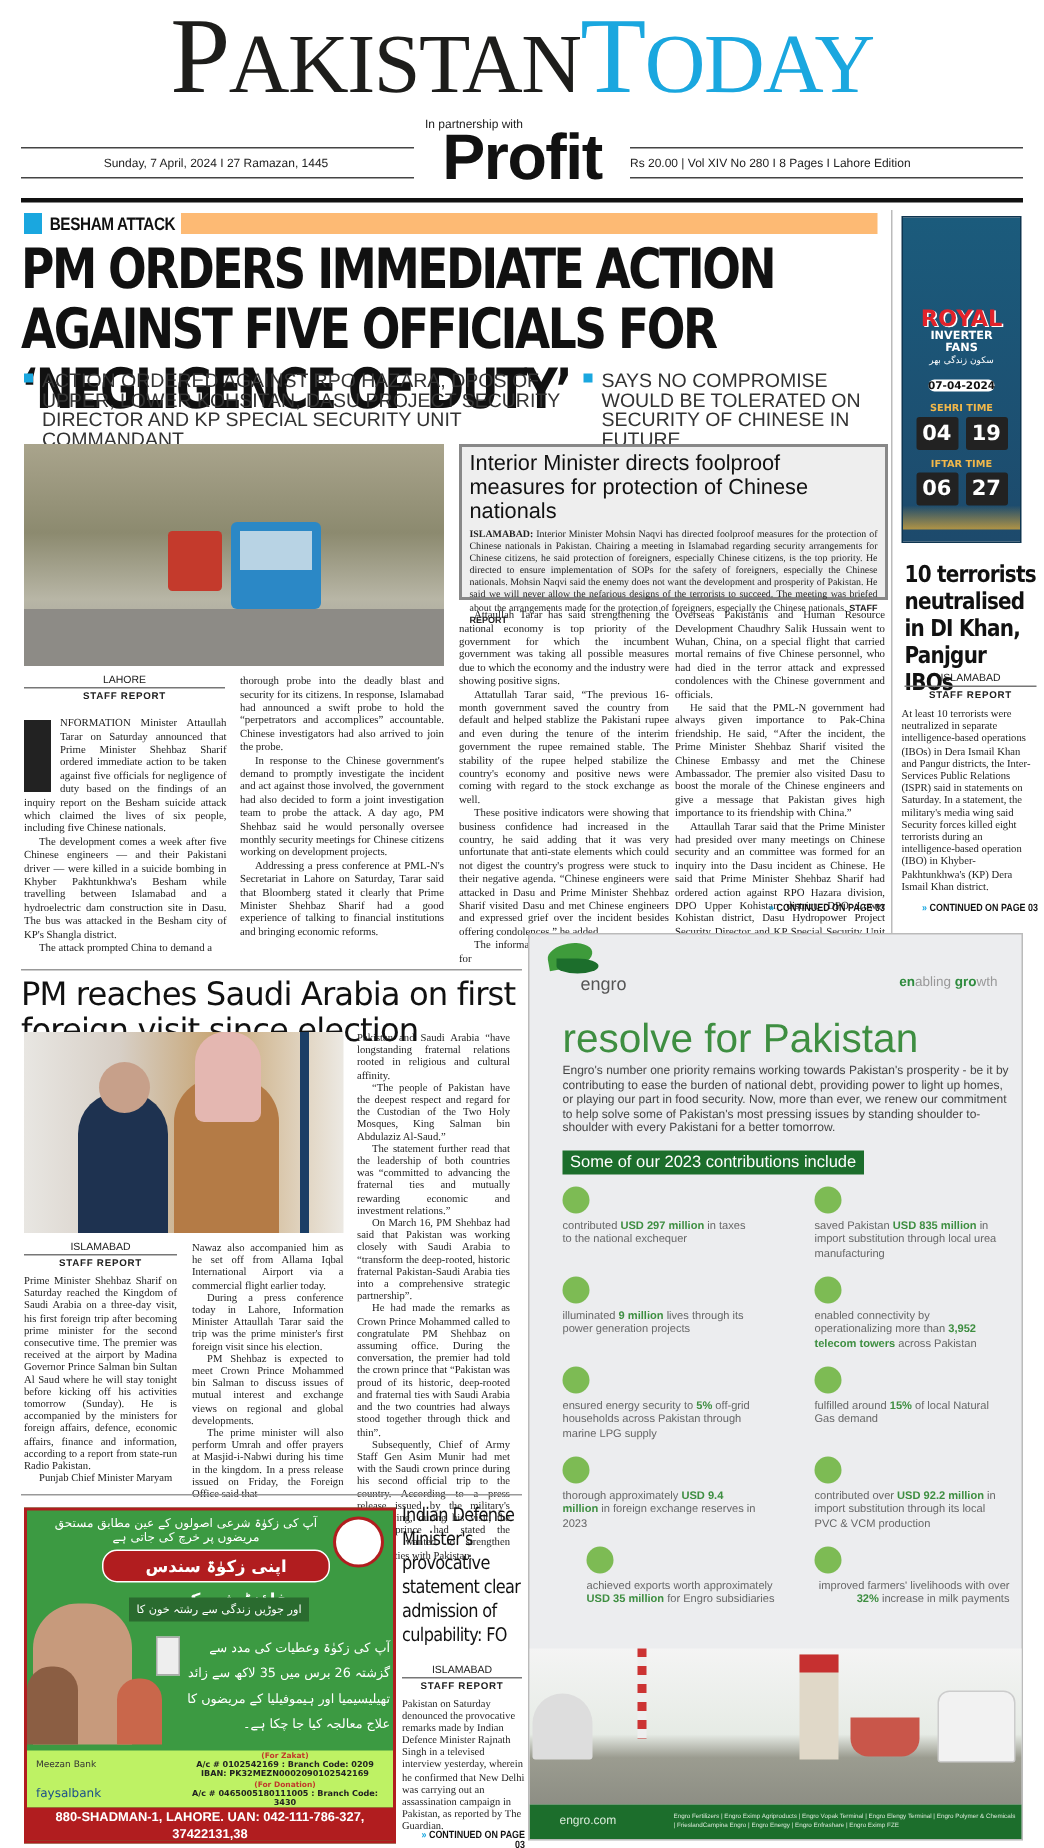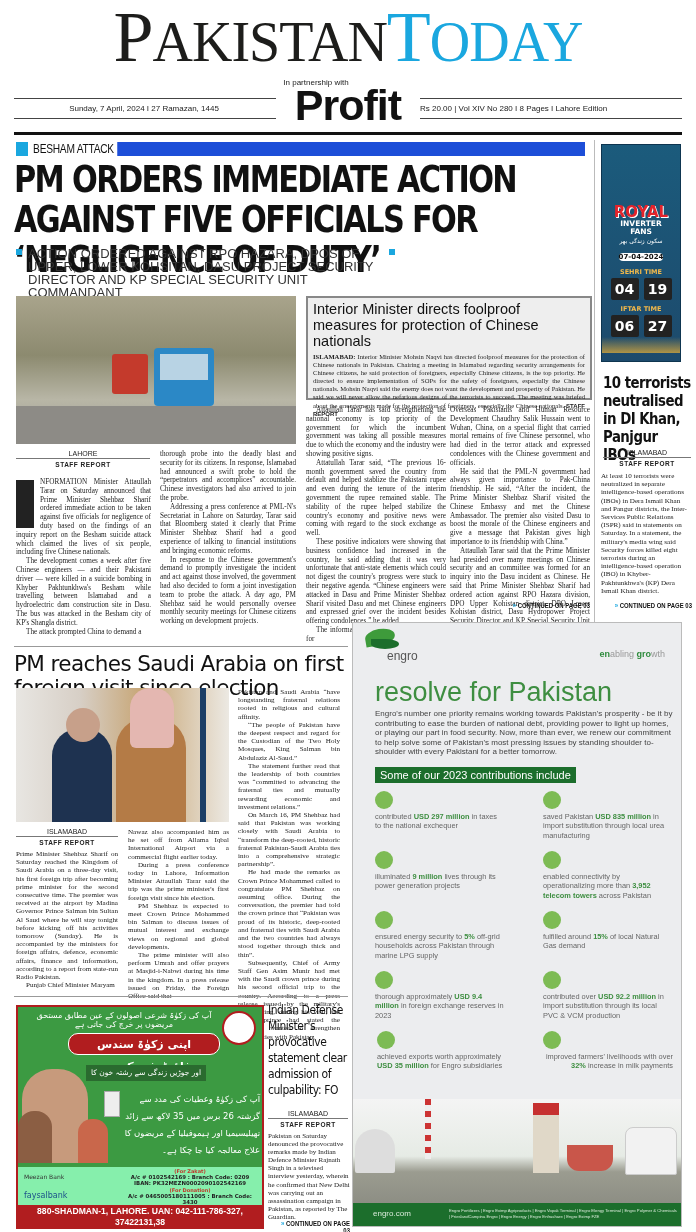--- a/index.html
+++ b/index.html
@@ -12,21 +12,21 @@
 .partner{left:0;top:78px;width:632px;text-align:center;font-family:"Liberation Sans",sans-serif;font-size:8px;color:#222}
 .profit{left:0;top:88px;width:696px;text-align:center;font-family:"Liberation Sans",sans-serif;font-weight:bold;font-size:43px;letter-spacing:-1px;color:#111;line-height:34px}
 .dateline{left:14px;top:104px;font-family:"Liberation Sans",sans-serif;font-size:8px;color:#222;width:260px;text-align:center}
 .priceline{left:420px;top:104px;font-family:"Liberation Sans",sans-serif;font-size:8px;color:#222;width:262px;text-align:left}
 .hr1{left:14px;top:98px;width:262px;border-top:1px solid #444}
 .hr2{left:420px;top:98px;width:262px;border-top:1px solid #444}
 .hr3{left:14px;top:118px;width:262px;border-top:1px solid #444}
 .hr4{left:420px;top:118px;width:262px;border-top:1px solid #444}
 .thick{left:14px;top:132px;width:668px;border-top:3px solid #111}
 
-.kicker{left:16px;top:142px;width:569px;height:14px;background:#1d4ed8;font-family:"Liberation Sans",sans-serif;font-weight:normal;font-size:12px;line-height:14px;color:#111}
+.kicker{left:16px;top:142px;width:569px;height:14px;background:#fdba74;font-family:"Liberation Sans",sans-serif;font-weight:bold;font-size:12px;line-height:14px;color:#111}
 .kicker .sq{display:inline-block;width:12px;height:14px;background:#1aa7df;vertical-align:top}
 .kicker .lab{display:inline-block;background:#fff;padding:0 4px 0 6px;height:14px;letter-spacing:-0.3px;transform:scaleX(0.85);transform-origin:left}
 .headline{left:14px;top:160px;width:580px;font-family:"DejaVu Sans",sans-serif;font-weight:bold;font-size:37px;line-height:40px;letter-spacing:-2px;color:#111;transform:scaleX(0.82);transform-origin:left;width:710px}
 .decks{left:16px;top:247px;width:580px;font-family:"Liberation Sans",sans-serif;font-size:13px;line-height:13px;color:#333}
 .deck{position:absolute;padding-left:12px}
 .deck .b{position:absolute;left:0;top:2px;width:6px;height:6px;background:#1aa7df}
 .vdiv{left:594px;top:140px;width:1px;height:500px;background:#bbb}
 
 .photo1{left:16px;top:296px;width:280px;height:148px;background:linear-gradient(180deg,#a9a48c 0%,#8c8a6f 40%,#b8b6a6 70%,#9c9a94 100%);overflow:hidden}
 .bus{position:absolute;left:138px;top:52px;width:60px;height:58px;background:#2b88c6;border-radius:4px}
@@ -79,21 +79,21 @@
 .sundas{left:16px;top:1005px;width:248px;height:224px;border:2px solid #b11d1f;background:#3c9a42;overflow:hidden;font-family:"DejaVu Sans",sans-serif}
 .sundas .u1{position:absolute;left:8px;top:4px;width:196px;text-align:center;color:#fff;font-size:8px}
 .sundas .logo2{position:absolute;right:6px;top:4px;width:34px;height:34px;border-radius:50%;background:#fff;border:2px solid #b11d1f}
 .sundas .pill{position:absolute;left:50px;top:26px;width:152px;height:22px;background:#b11d1f;border-radius:10px;color:#fff;text-align:center;font-size:11px;line-height:22px;font-weight:bold;border:1px solid #fff}
 .sundas .u3{position:absolute;left:68px;top:58px;width:120px;height:16px;background:#2a6b2f;color:#fff;font-size:7.5px;text-align:center;line-height:16px}
 .sundas .u4{position:absolute;left:104px;top:84px;width:138px;color:#fff;font-size:8.5px;line-height:17px;text-align:right}
 .sundas .old{position:absolute;left:4px;top:62px;width:66px;height:94px;background:#c79a7c;border-radius:30px 30px 0 0}
 .sundas .kid1{position:absolute;left:0;top:104px;width:34px;height:52px;background:#8b5e43;border-radius:16px 16px 0 0}
 .sundas .kid2{position:absolute;left:60px;top:112px;width:30px;height:44px;background:#c9674b;border-radius:14px 14px 0 0}
 .sundas .bag{position:absolute;left:86px;top:84px;width:16px;height:26px;background:#eee;border:1px solid #aaa}
-.sundas .bank{position:absolute;left:0;top:160px;width:244px;height:38px;background:#86efac}
+.sundas .bank{position:absolute;left:0;top:160px;width:244px;height:38px;background:#bef264}
 .sundas .bankn{position:absolute;left:6px;font-size:6px;color:#333}
 .sundas .acct{position:absolute;left:102px;width:140px;text-align:center;font-size:5.4px;line-height:6.2px;color:#222;font-weight:bold}
 .sundas .acct .t{color:#c0392b;font-size:5px}
 .sundas .foot{position:absolute;left:0;top:198px;width:244px;height:24px;background:#b11d1f;color:#fff;text-align:center;font-family:"Liberation Sans",sans-serif;font-size:8.6px;line-height:11px;font-weight:bold;padding-top:1px}
 
 .ihead{left:268px;top:1002px;width:84px;font-family:"DejaVu Sans",sans-serif;font-size:12.5px;line-height:16px;color:#111;letter-spacing:-0.5px;transform:scaleX(0.86);transform-origin:left;width:100px}
 .iby{left:268px;top:1110px;width:80px}
 .ibody{left:268px;top:1132px;width:82px}
 .ibody .body{font-size:7px;line-height:8.1px;text-align:left}
 
@@ -135,21 +135,21 @@
 <div class="abs hr3"></div>
 <div class="abs hr4"></div>
 <div class="abs thick"></div>
 
 <div class="abs kicker">
   <span class="sq"></span><span class="lab">BESHAM ATTACK</span>
 </div>
 <div class="abs headline">PM ORDERS IMMEDIATE ACTION AGAINST FIVE OFFICIALS FOR ‘NEGLIGENCE OF DUTY’</div>
 <div class="abs decks">
   <div class="deck" style="left:0;top:0;width:370px"><span class="b"></span><span>ACTION ORDERED AGAINST RPO HAZARA, DPOS OF UPPER, LOWER KOHSITAN, DASU PROJECT SECURITY DIRECTOR AND KP SPECIAL SECURITY UNIT COMMANDANT</span></div>
-  <div class="deck" style="left:373px;top:0;width:200px"><span class="b"></span></div>
+  <div class="deck" style="left:373px;top:0;width:200px"><span class="b"></span><span>SAYS NO COMPROMISE WOULD BE TOLERATED ON SECURITY OF CHINESE IN FUTURE</span></div>
 </div>
 <div class="abs vdiv"></div>
 
 <div class="abs photo1">
   <div class="road"></div>
   <div class="fire"></div>
   <div class="bus"></div>
 </div>
 
 <div class="abs byline" style="left:16px;top:450px;width:134px">
@@ -157,22 +157,22 @@
   <span class="sr">STAFF REPORT</span>
 </div>
 <div class="abs body" style="left:16px;top:478px;width:135px">
   <div class="drop"></div>
   <p class="ni">NFORMATION Minister Attaullah Tarar on Saturday announced that Prime Minister Shehbaz Sharif ordered immediate action to be taken against five officials for negligence of duty based on the findings of an inquiry report on the Besham suicide attack which claimed the lives of six people, including five Chinese nationals.</p>
   <p>The development comes a week after five Chinese engineers — and their Pakistani driver — were killed in a suicide bombing in Khyber Pakhtunkhwa's Besham while travelling between Islamabad and a hydroelectric dam construction site in Dasu. The bus was attacked in the Besham city of KP's Shangla district.</p>
   <p>The attack prompted China to demand a</p>
 </div>
 <div class="abs body" style="left:160px;top:450px;width:136px">
   <p class="ni">thorough probe into the deadly blast and security for its citizens. In response, Islamabad had announced a swift probe to hold the “perpetrators and accomplices” accountable. Chinese investigators had also arrived to join the probe.</p>
+  <p>In response to the Chinese government's demand to promptly investigate the incident and act against those involved, the government had also decided to form a joint investigation team to probe the attack. A day ago, PM Shehbaz said he would personally oversee monthly security meetings for Chinese citizens working on development projects.</p>
   <p>Addressing a press conference at PML-N's Secretariat in Lahore on Saturday, Tarar said that Bloomberg stated it clearly that Prime Minister Shehbaz Sharif had a good experience of talking to financial institutions and bringing economic reforms.</p>
-  <p>In response to the Chinese government's demand to promptly investigate the incident and act against those involved, the government had also decided to form a joint investigation team to probe the attack. A day ago, PM Shehbaz said he would personally oversee monthly security meetings for Chinese citizens working on development projects.</p>
 </div>
 
 <div class="abs sbox">
   <h2>Interior Minister directs foolproof measures for protection of Chinese nationals</h2>
   <div class="body"><b>ISLAMABAD:</b><span> Interior Minister Mohsin Naqvi has directed foolproof measures for the protection of Chinese nationals in Pakistan. Chairing a meeting in Islamabad regarding security arrangements for Chinese citizens, he said protection of foreigners, especially Chinese citizens, is the top priority. He directed to ensure implementation of SOPs for the safety of foreigners, especially the Chinese nationals. Mohsin Naqvi said the enemy does not want the development and prosperity of Pakistan.  He said we will never allow the nefarious designs of the terrorists to succeed. The meeting was briefed about the arrangements made for the protection of foreigners, especially the Chinese nationals.</span> <b style="font-family:'Liberation Sans',sans-serif;font-size:6px">STAFF REPORT</b></div>
 </div>
 
 <div class="abs body" style="left:306px;top:406px;width:140px">
   <p>Attaullah Tarar has said strengthening the national economy is top priority of the government for which the incumbent government was taking all possible measures due to which the economy and the industry were showing positive signs.</p>
   <p>Attatullah Tarar said, “The previous 16-month government saved the country from default and helped stablize the Pakistani rupee and even during the tenure of the interim government the rupee remained stable. The stability of the rupee helped stabilize the country's economy and positive news were coming with regard to the stock exchange as well.</p>
@@ -302,21 +302,21 @@
   <div class="strip">Some of our 2023 contributions include</div>
   <div class="items" id="engro-items">
       <div class="item" style="left: 0px; top: 0px;"><div class="ico"></div><span><span>contributed </span><b>USD 297 million</b><span> in taxes to the national exchequer</span></span></div>
       <div class="item" style="left: 168px; top: 0px;"><div class="ico"></div><span><span>saved Pakistan </span><b>USD 835 million</b><span> in import substitution through local urea manufacturing</span></span></div>
       <div class="item" style="left: 0px; top: 60px;"><div class="ico"></div><span><span>illuminated </span><b>9 million</b><span> lives through its power generation projects</span></span></div>
       <div class="item" style="left: 168px; top: 60px;"><div class="ico"></div><span><span>enabled connectivity by operationalizing more than </span><b>3,952 telecom towers</b><span> across Pakistan</span></span></div>
       <div class="item" style="left: 0px; top: 120px;"><div class="ico"></div><span><span>ensured energy security to </span><b>5%</b><span> off-grid households across Pakistan through marine LPG supply</span></span></div>
       <div class="item" style="left: 168px; top: 120px;"><div class="ico"></div><span><span>fulfilled around </span><b>15%</b><span> of local Natural Gas demand</span></span></div>
       <div class="item" style="left: 0px; top: 180px;"><div class="ico"></div><span><span>thorough approximately </span><b>USD 9.4 million</b><span> in foreign exchange reserves in 2023</span></span></div>
       <div class="item" style="left: 168px; top: 180px;"><div class="ico"></div><span><span>contributed over </span><b>USD 92.2 million</b><span> in import substitution through its local PVC &amp; VCM production</span></span></div>
-      <div class="item" style="left: 2px; top: 240px;"><div class="ico"></div><span><span>achieved exports worth approximately </span><b>USD 35 million</b><span> for Engro subsidiaries</span></span></div>
+      <div class="item" style="left: 16px; top: 240px;"><div class="ico"></div><span><span>achieved exports worth approximately </span><b>USD 35 million</b><span> for Engro subsidiaries</span></span></div>
       <div class="item" style="left: 168px; top: 240px; text-align: right;"><div class="ico"></div><span><span>improved farmers' livelihoods with over </span><b>32%</b><span> increase in milk payments</span></span></div>
     </div>
   <div class="plant">
     <div class="tank"></div>
     <div class="chim"></div>
     <div class="silo"></div>
     <div class="ship"></div>
     <div class="tank2"></div>
   </div>
   <div class="gbar">

